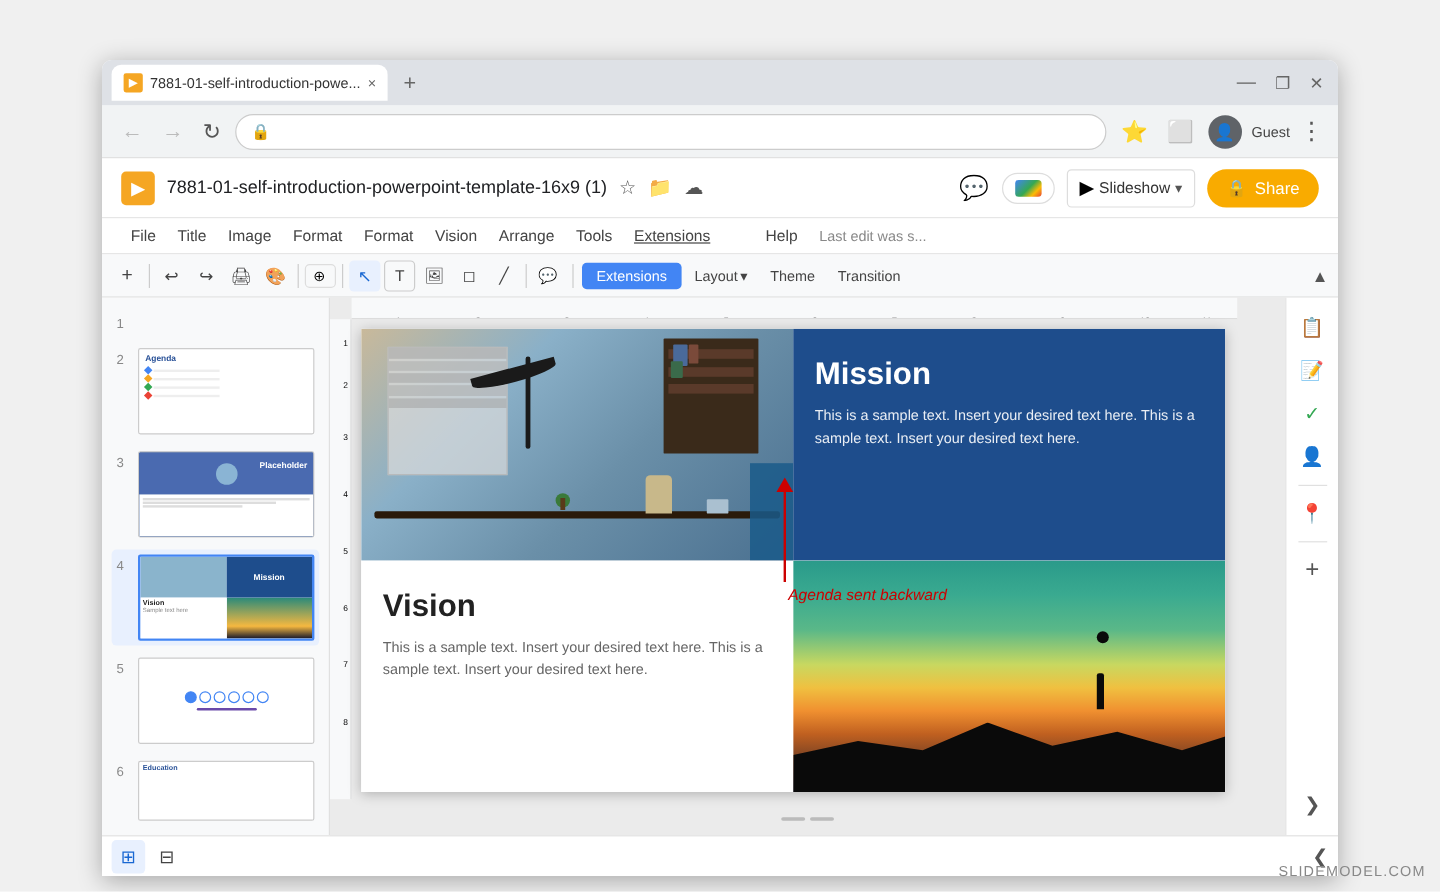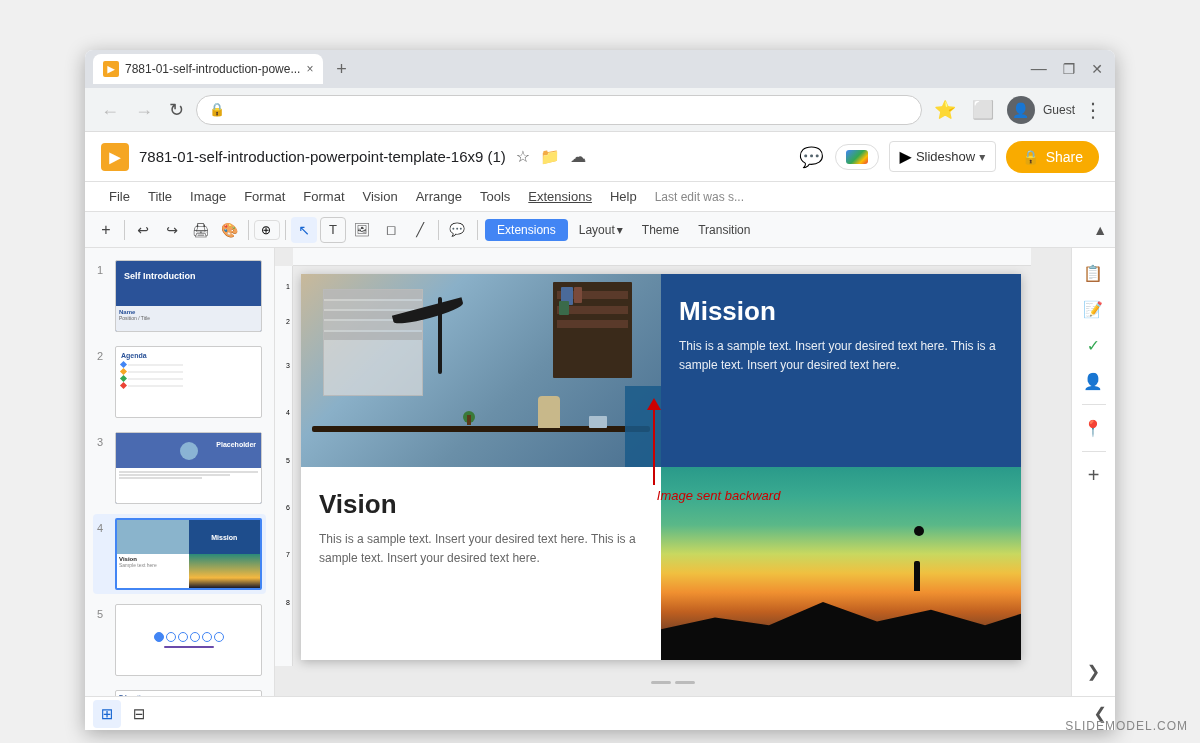--- a/index.html
+++ b/index.html
@@ -63,21 +63,21 @@
   <div style="height:30px;background:#fff;display:flex;align-items:center;padding:0 60px 0 16px;gap:2px;font-size:13px;color:#444;border-bottom:1px solid #e0e0e0;">
     <span style="padding:4px 8px;border-radius:4px;cursor:pointer;">File</span>
     <span style="padding:4px 8px;border-radius:4px;cursor:pointer;">Title</span>
     <span style="padding:4px 8px;border-radius:4px;cursor:pointer;">Image</span>
     <span style="padding:4px 8px;border-radius:4px;cursor:pointer;">Format</span>
     <span style="padding:4px 8px;border-radius:4px;cursor:pointer;">Format</span>
     <span style="padding:4px 8px;border-radius:4px;cursor:pointer;">Vision</span>
     <span style="padding:4px 8px;border-radius:4px;cursor:pointer;">Arrange</span>
     <span style="padding:4px 8px;border-radius:4px;cursor:pointer;">Tools</span>
     <span style="padding:4px 8px;border-radius:4px;cursor:pointer;text-decoration:underline;">Extensions</span>
-    <span style="padding:4px 8px;border-radius:4px;cursor:pointer;">Help</span>
+    <span style="padding:4px 8px;border-radius:4px;cursor:pointer;margin-left:28px;">Help</span>
     <span style="color:#888;font-size:12px;margin-left:8px;">Last edit was s...</span>
   </div>
 
   <div style="height:36px;background:#f8f9fa;display:flex;align-items:center;padding:0 8px;gap:3px;border-bottom:1px solid #e0e0e0;">
     <div style="width:26px;height:26px;border-radius:4px;display:flex;align-items:center;justify-content:center;cursor:pointer;font-size:16px;color:#444;">+</div>
     <div style="width:1px;height:20px;background:#ccc;margin:0 2px;"></div>
     <div style="width:26px;height:26px;border-radius:4px;display:flex;align-items:center;justify-content:center;cursor:pointer;font-size:14px;color:#444;">↩</div>
     <div style="width:26px;height:26px;border-radius:4px;display:flex;align-items:center;justify-content:center;cursor:pointer;font-size:14px;color:#444;">↪</div>
     <div style="width:26px;height:26px;border-radius:4px;display:flex;align-items:center;justify-content:center;cursor:pointer;font-size:14px;color:#444;">🖨</div>
     <div style="width:26px;height:26px;border-radius:4px;display:flex;align-items:center;justify-content:center;cursor:pointer;font-size:14px;color:#444;">🎨</div>
@@ -104,27 +104,20 @@
     <div style="border-radius:4px;padding:4px 8px;font-size:12px;cursor:pointer;color:#444;">Transition</div>
     <div style="margin-left:auto;font-size:14px;color:#555;cursor:pointer;">▲</div>
   </div>
 
   <div style="flex:1;display:flex;overflow:hidden;position:relative;">
 
     <div style="width:190px;background:#f8f9fa;border-right:1px solid #e0e0e0;overflow-y:auto;padding:8px;display:flex;flex-direction:column;gap:6px;">
 
       <div style="display:flex;gap:6px;align-items:flex-start;cursor:pointer;padding:4px;border-radius:4px;">
         <span style="font-size:11px;color:#888;width:12px;flex-shrink:0;margin-top:4px;">1</span>
-        <div style="flex:1;border:1px solid #ccc;border-radius:2px;overflow:hidden;height:72px;background:#2a5298;position:relative;">
-          <div style="position:absolute;top:10px;left:8px;font-size:9px;color:white;font-weight:bold;">Self Introduction</div>
-          <div style="position:absolute;bottom:0;left:0;right:0;height:25px;background:rgba(255,255,255,0.9);padding:3px;font-size:7px;color:#333;">
-            <div style="font-size:6px;font-weight:bold;color:#2a5298;">Name</div>
-            <div style="font-size:5px;color:#666;">Position / Title</div>
-          </div>
-        </div>
       </div>
 
       <div style="display:flex;gap:6px;align-items:flex-start;cursor:pointer;padding:4px;border-radius:4px;">
         <span style="font-size:11px;color:#888;width:12px;flex-shrink:0;margin-top:4px;">2</span>
         <div style="flex:1;border:1px solid #ccc;border-radius:2px;overflow:hidden;height:72px;background:#fff;padding:5px;">
           <div style="font-size:7px;font-weight:bold;color:#2a5298;margin-bottom:3px;">Agenda</div>
           <div style="display:flex;flex-direction:column;gap:2px;">
             <div style="display:flex;align-items:center;gap:2px;">
                 <div style="width:5px;height:5px;transform:rotate(45deg);background:#4285f4;flex-shrink:0;"></div>
                 <div style="width:55px;height:2px;background:#eee;"></div>
@@ -284,21 +277,21 @@
 
           <div style="position:absolute;bottom:0;left:0;right:0;height:40%;background:#0a0a0a;clip-path:polygon(0% 100%, 0% 60%, 15% 45%, 30% 55%, 45% 25%, 60% 50%, 75% 35%, 90% 55%, 100% 40%, 100% 100%);"></div>
 
           <div style="position:absolute;right:28%;bottom:36%;width:6px;height:30px;background:#0a0a0a;border-radius:2px 2px 0 0;"></div>
           <div style="position:absolute;right:27%;bottom:64%;width:10px;height:10px;border-radius:50%;background:#0a0a0a;"></div>
         </div>
 
         <div style="position:absolute;left:49%;top:32%;transform:translateX(-50%);display:flex;flex-direction:column;align-items:center;pointer-events:none;z-index:10;">
           <div style="width:0;height:0;border-left:7px solid transparent;border-right:7px solid transparent;border-bottom:12px solid #cc0000;"></div>
           <div style="width:2px;height:75px;background:#cc0000;"></div>
-          <div style="position:absolute;bottom:-18px;left:10px;font-size:13px;color:#cc0000;white-space:nowrap;font-style:italic;">Image sent backward</div>
+          <div style="position:absolute;bottom:-18px;left:10px;font-size:13px;color:#cc0000;white-space:nowrap;font-style:italic;">Agenda sent backward</div>
         </div>
 
       </div>
 
       <div style="position:absolute;bottom:12px;left:50%;transform:translateX(-50%);display:flex;gap:4px;">
         <div style="width:20px;height:3px;background:#bbb;border-radius:2px;"></div>
         <div style="width:20px;height:3px;background:#bbb;border-radius:2px;"></div>
       </div>
 
     </div>

